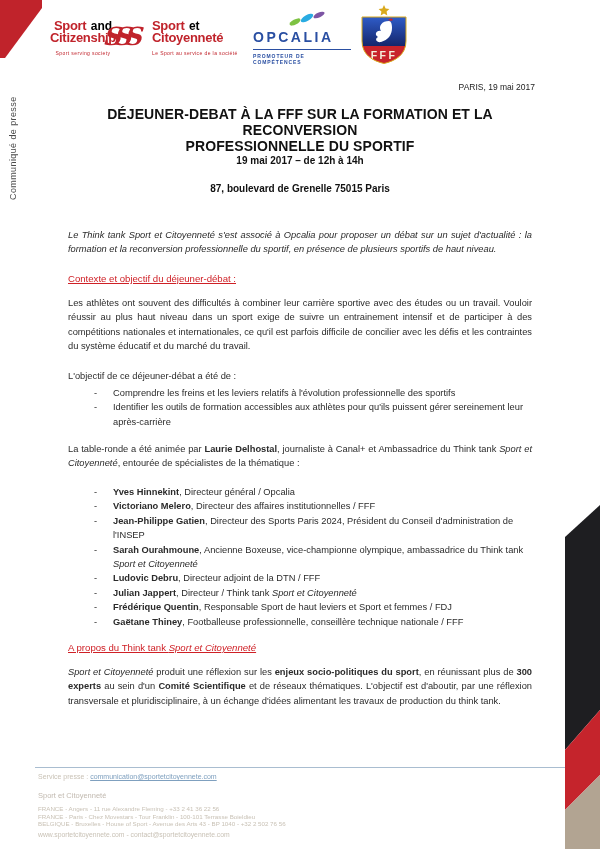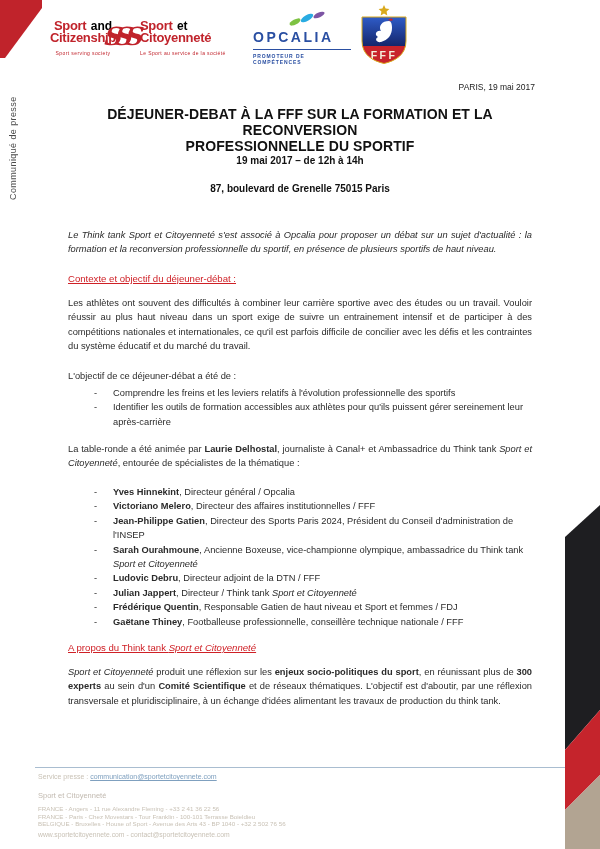--- a/index.html
+++ b/index.html
@@ -9,21 +9,21 @@
   
   .corner{position:absolute;left:0;top:0;width:42px;height:58px;background:#c0232b;
           clip-path:polygon(0 0,100% 0,100% 14%,12% 100%,0 100%);}
 
   
   .sidebar-label{position:absolute;left:8px;top:90px;height:110px;writing-mode:vertical-rl;
                  transform:rotate(180deg);font-size:9px;color:#4a4a4a;letter-spacing:.4px;white-space:nowrap;}
 
   
   .logo-en{position:absolute;left:42px;top:19px;width:82px;text-align:center;line-height:12px;}
-  .logo-fr{position:absolute;left:140px;top:19px;width:86px;text-align:left;line-height:12px;}
+  .logo-fr{position:absolute;left:152px;top:19px;width:86px;text-align:left;line-height:12px;}
   .logo-word{color:#c0232b;font-weight:bold;font-size:13px;letter-spacing:-.3px;}
   .logo-conj{color:#000000;font-weight:bold;font-size:12px;}
   .logo-tag{font-size:5px;color:#c0232b;letter-spacing:.4px;margin-top:3px;}
   .logo-sss{position:absolute;left:105px;top:22px;font-family:"DejaVu Serif",serif;
             font-style:italic;font-weight:bold;font-size:25px;color:#c0232b;
             letter-spacing:-7px;transform:skewX(-6deg);}
   .logo-opcalia{position:absolute;left:253px;top:9px;width:100px;}
   .opcalia-splash{display:block;margin:0 0 0 34px;}
   .opcalia-name{font-size:14px;font-weight:bold;color:#2a4fa2;letter-spacing:2.5px;}
   .opcalia-line{border-top:1.5px solid #2a4fa2;margin:4px 0 3px 0;width:98px;}
@@ -147,21 +147,21 @@
 
     <p class="just mb14"><span>La table-ronde a été animée par </span><b>Laurie Delhostal</b><span>, journaliste à Canal+ et Ambassadrice du Think tank </span><i>Sport et Citoyenneté</i><span>, entourée de spécialistes de la thématique :</span></p>
 
     <ul class="dash-list speakers">
       <li><b>Yves Hinnekint</b><span>, Directeur général / Opcalia</span><i></i></li>
       <li><b>Victoriano Melero</b><span>, Directeur des affaires institutionnelles / FFF</span><i></i></li>
       <li><b>Jean-Philippe Gatien</b><span>, Directeur des Sports Paris 2024, Président du Conseil d'administration de l'INSEP</span><i></i></li>
       <li><b>Sarah Ourahmoune</b><span>, Ancienne Boxeuse, vice-championne olympique, ambassadrice du Think tank </span><i>Sport et Citoyenneté</i></li>
       <li><b>Ludovic Debru</b><span>, Directeur adjoint de la DTN / FFF</span><i></i></li>
       <li><b>Julian Jappert</b><span>, Directeur / Think tank </span><i>Sport et Citoyenneté</i></li>
-      <li><b>Frédérique Quentin</b><span>, Responsable Gatien de haut niveau et Sport et femmes / FDJ</span><i></i></li>
+      <li><b>Frédérique Quentin</b><span>, Responsable Sport de haut leviers et Sport et femmes / FDJ</span><i></i></li>
       <li><b>Gaëtane Thiney</b><span>, Footballeuse professionnelle, conseillère technique nationale / FFF</span><i></i></li>
     </ul>
 
     <h2 class="red-heading"><span class="u"><span>A propos du Think tank </span><i>Sport et Citoyenneté</i></span></h2>
 
     <p class="just"><i>Sport et Citoyenneté</i><span> produit une réflexion sur les </span><b>enjeux socio-politiques du sport</b><span>, en réunissant plus de </span><b>300 experts</b><span> au sein d'un </span><b>Comité Scientifique</b><span> et de réseaux thématiques. L'objectif est d'aboutir, par une réflexion transversale et pluridisciplinaire, à un échange d'idées alimentant les travaux de production du think tank.</span></p>
 
   </div>
 
   <div class="footer-sep"></div>

